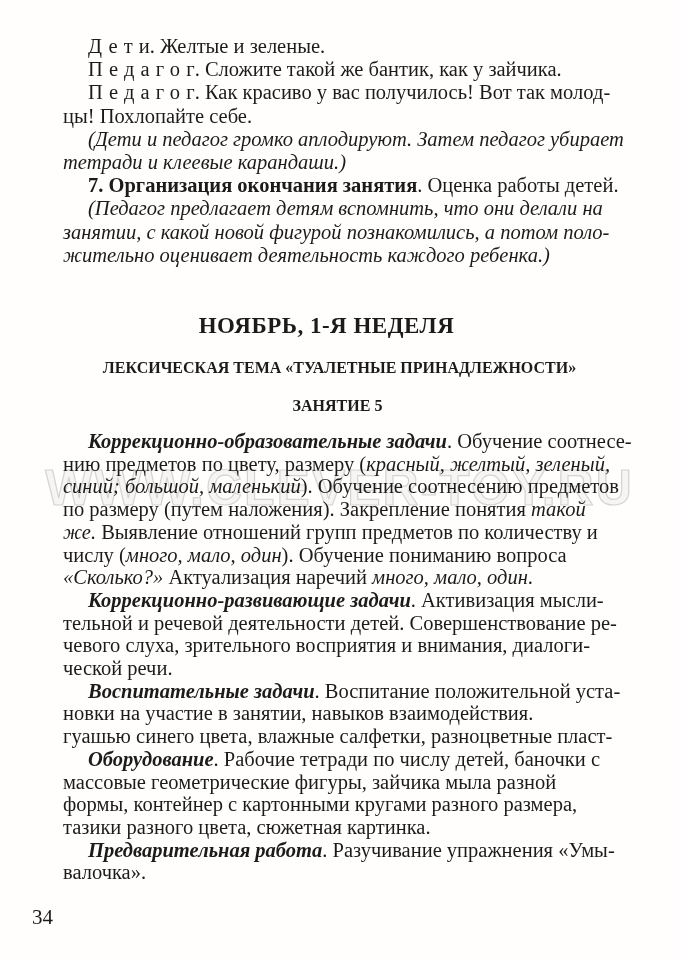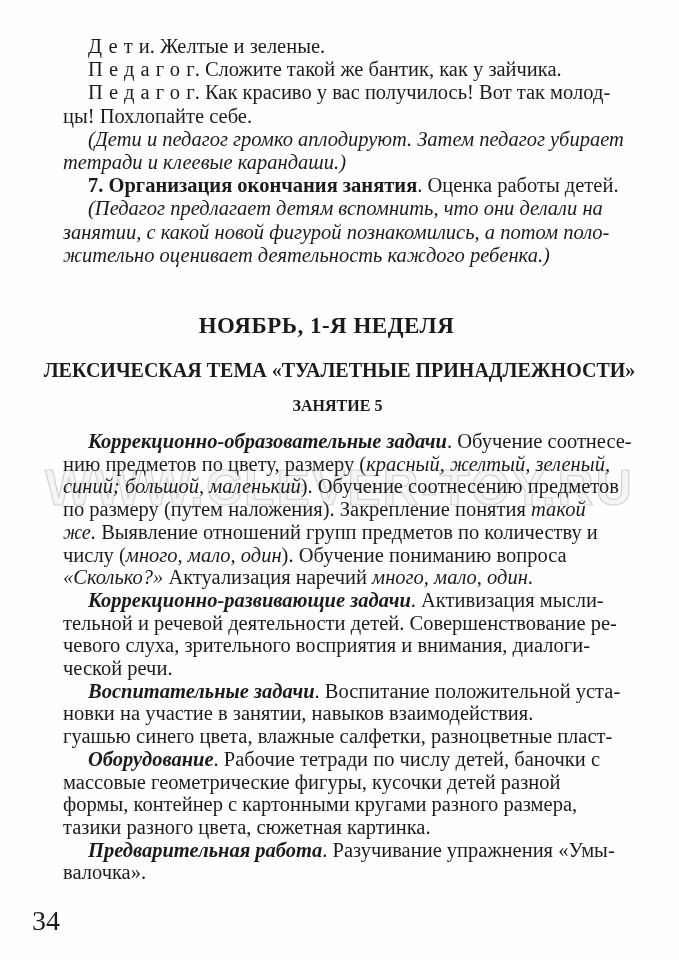--- a/index.html
+++ b/index.html
@@ -23,37 +23,37 @@
   .run-i { font-style: italic; }
   .run-b { font-weight: bold; }
   .run-bi { font-weight: bold; font-style: italic; }
   .run-sp { letter-spacing: 0.3em; margin-right: -0.3em; }
   .h-week {
     position: absolute; top: 313px; left: 0; width: 653px; z-index: 2;
     text-align: center; font-size: 23px; font-weight: bold; letter-spacing: 0.5px;
   }
   .h-theme {
     position: absolute; top: 359px; left: 0; width: 679px; z-index: 2;
-    text-align: center; font-size: 20px; font-weight: bold;
+    text-align: center; font-size: 16px; font-weight: bold;
   }
   .h-lesson {
     position: absolute; top: 397px; left: 0; width: 675px; z-index: 2;
     text-align: center; font-size: 16px; font-weight: bold;
   }
   .watermark {
     position: absolute; top: 459px; left: 50%; transform: translateX(-50%);
     z-index: 1; white-space: nowrap;
     font-family: "Liberation Sans", "DejaVu Sans", sans-serif;
     font-weight: bold; font-size: 50px; letter-spacing: 2px;
     color: rgba(130, 130, 130, 0.07);
     -webkit-text-stroke: 1.2px rgba(150, 150, 150, 0.38);
   }
   .page-number {
     position: absolute; left: 32px; top: 905px; z-index: 2;
-    font-size: 28px;
+    font-size: 21px;
   }
 </style>
 </head>
 <body>
 
 <div class="page">
 
   <div class="watermark">WWW.CLEVER-TOY.RU</div>
 
   <div class="text-block block-top">
@@ -84,21 +84,21 @@
       <div class="line"><span class="run-n">числу (</span><span class="run-i">много, мало, один</span><span class="run-n">). Обучение пониманию вопроса</span></div>
       <div class="line"><span class="run-i">«Сколько?»</span><span class="run-n"> Актуализация наречий </span><span class="run-i">много, мало, один</span><span class="run-n">.</span></div>
       <div class="line indent"><span class="run-bi">Коррекционно-развивающие задачи</span><span class="run-n">. Активизация мысли-</span></div>
       <div class="line"><span class="run-n">тельной и речевой деятельности детей. Совершенствование ре-</span></div>
       <div class="line"><span class="run-n">чевого слуха, зрительного восприятия и внимания, диалоги-</span></div>
       <div class="line"><span class="run-n">ческой речи.</span></div>
       <div class="line indent"><span class="run-bi">Воспитательные задачи</span><span class="run-n">. Воспитание положительной уста-</span></div>
       <div class="line"><span class="run-n">новки на участие в занятии, навыков взаимодействия.</span></div>
       <div class="line"><span class="run-n">гуашью синего цвета, влажные салфетки, разноцветные пласт-</span></div>
       <div class="line indent"><span class="run-bi">Оборудование</span><span class="run-n">. Рабочие тетради по числу детей, баночки с</span></div>
-      <div class="line"><span class="run-n">массовые геометрические фигуры, кусочки детей разной</span></div>
+      <div class="line"><span class="run-n">массовые геометрические фигуры, зайчика мыла разной</span></div>
       <div class="line"><span class="run-n">формы, контейнер с картонными кругами разного размера,</span></div>
       <div class="line"><span class="run-n">тазики разного цвета, сюжетная картинка.</span></div>
       <div class="line indent"><span class="run-bi">Предварительная работа</span><span class="run-n">. Разучивание упражнения «Умы-</span></div>
       <div class="line"><span class="run-n">валочка».</span></div>
     </div>
 
   <div class="page-number">34</div>
 
 </div>
 

